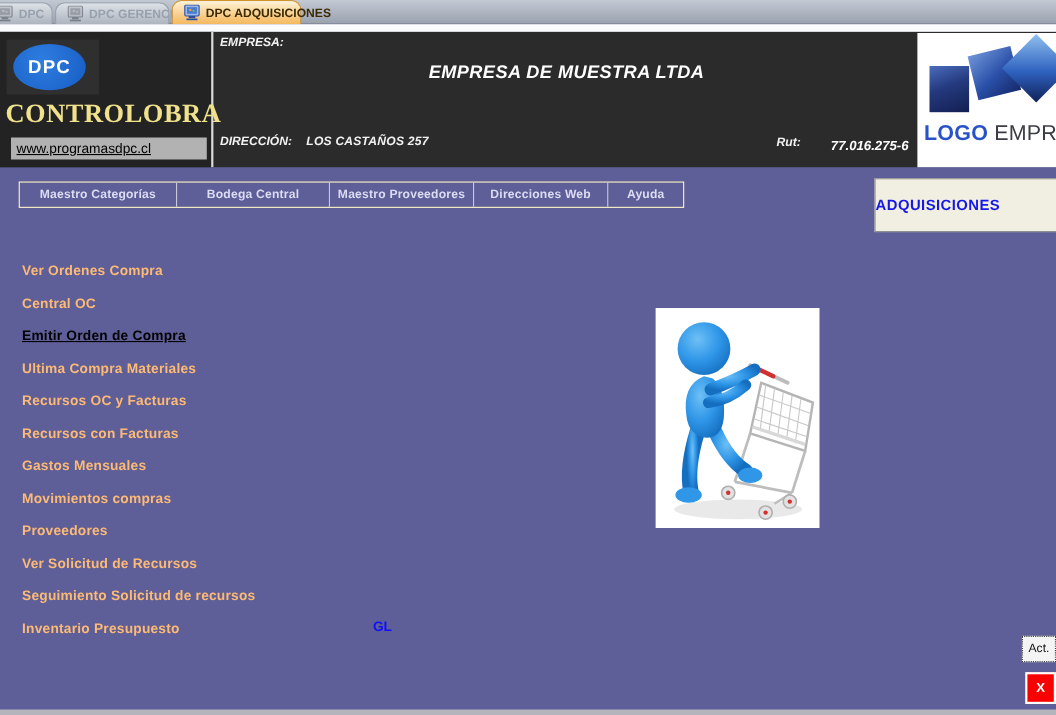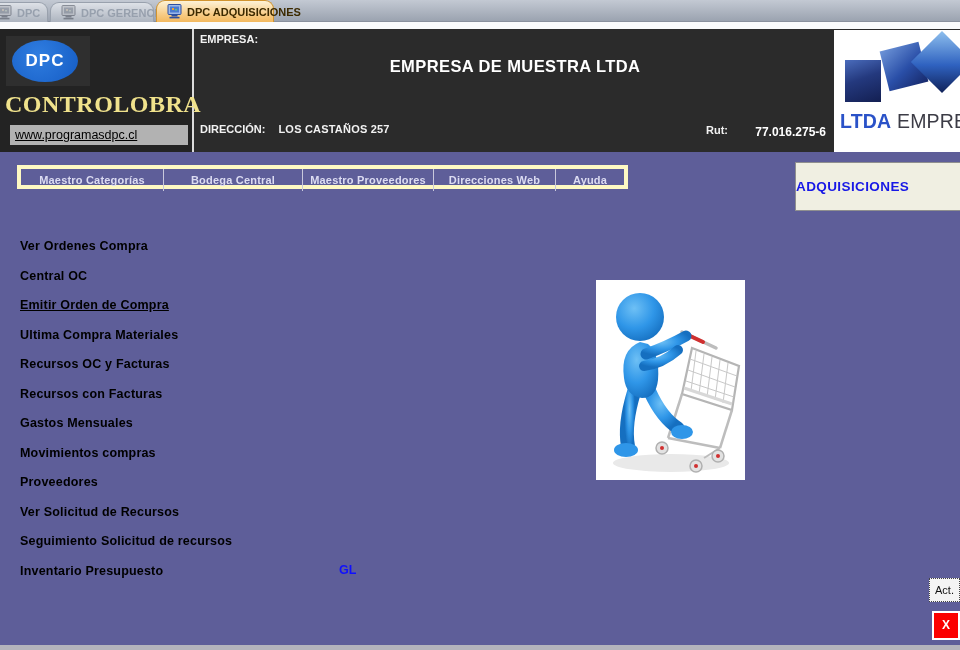--- a/index.html
+++ b/index.html
@@ -63,21 +63,21 @@
     font-size:24px; color:#f0e28c; letter-spacing:.5px; white-space:nowrap;
   }
   .www-bar {
     position:absolute; left:10px; top:96px; width:178px; height:20px;
     background:#b2b2b2; display:flex; align-items:center;
   }
   .www-link {
     padding-left:5px; font-size:12.5px; color:#000000;
     text-decoration:underline; white-space:nowrap;
   }
-  .hdr-center { position:absolute; left:196px; top:0; width:638px; height:123px; }
+  .hdr-center { position:absolute; left:196px; top:0; width:638px; height:123px;font-style:italic; }
   .lbl-empresa { position:absolute; left:4px; top:4px; font-size:11px; font-weight:bold; color:#f2f2f2; }
   .company-name {
     position:absolute; left:0; top:28px; width:100%;
     text-align:center; font-size:16.5px; font-weight:bold; color:#fff;
     letter-spacing:.4px;
   }
   .dir-row { position:absolute; left:4px; top:94px; font-size:11px; color:#f2f2f2; }
   .dir-row .lbl { font-weight:bold; }
   .dir-row .val { margin-left:10px; font-weight:bold; letter-spacing:.2px; }
   .rut-lbl { position:absolute; right:106px; top:95px; font-size:11px; font-weight:bold; color:#f2f2f2; }
@@ -95,21 +95,21 @@
          background:linear-gradient(135deg,#8fc0ee 0%,#2f62c0 55%,#102158 100%); }
   .logo-words {
     position:absolute; left:6px; top:80px; font-size:19.5px;
     white-space:nowrap; letter-spacing:.2px;
   }
   .logo-w1 { color:#2a52c8; font-weight:bold; }
   .logo-w2 { color:#3c3c46; }
   
   .menubar {
     position:absolute; left:17px; top:165px; height:24px;
-    display:flex; border:4px solid #fef9c3;
+    display:flex; border:1px solid #fef9c3;
   }
   .menu-btn {
     height:22px; line-height:22px; text-align:center;
     font-size:11px; font-weight:bold; color:#dcdcf2;
     border-right:1px solid #c9c9dc; cursor:pointer; letter-spacing:.2px;
   }
   .menu-btn:last-child { border-right:none; }
   .mw1{width:143px}.mw2{width:139px}.mw3{width:131px}.mw4{width:122px}.mw5{width:68px}
   
   .section-box {
@@ -120,21 +120,21 @@
   .section-title {
     font-size:13.5px; font-weight:bold;
     color:#1818e6; letter-spacing:.4px;
   }
   
   .nav {
     position:absolute; left:20px; top:232px; list-style:none;
   }
   .nav li {
     height:29.5px; line-height:29.5px; font-size:12.5px; font-weight:bold;
-    color:#000000; letter-spacing:.2px; cursor:pointer; white-space:nowrap;
+    color:#fdba74; letter-spacing:.2px; cursor:pointer; white-space:nowrap;
   }
   .nav li.highlight { color:#000000;text-decoration:underline; }
   .gl-link {
     position:absolute; left:339px; top:556px; height:29.5px; line-height:29.5px;
     font-size:12.5px; font-weight:bold; color:#0f0fff; cursor:pointer;
   }
   
   .cart-box {
     position:absolute; left:596px; top:280px; width:149px; height:200px;
     background:#fff;
@@ -220,21 +220,21 @@
       <span class="val">LOS CASTAÑOS 257</span>
     </div>
     <span class="rut-lbl">Rut:</span>
     <span class="rut-val">77.016.275-6</span>
   </div>
   <div class="hdr-logo">
     <div class="sq sq1"></div>
     <div class="sq sq2"></div>
     <div class="sq sq3"></div>
     <div class="logo-words">
-      <span class="logo-w1">LTDA</span>
+      <span class="logo-w1">LOGO</span>
       <span class="logo-w2">EMPRESA</span>
     </div>
   </div>
 </div>
 
 <div class="menubar">
   <div class="menu-btn mw1">Maestro Categorías</div>
   <div class="menu-btn mw2">Bodega Central</div>
   <div class="menu-btn mw3">Maestro Proveedores</div>
   <div class="menu-btn mw4">Direcciones Web</div>

